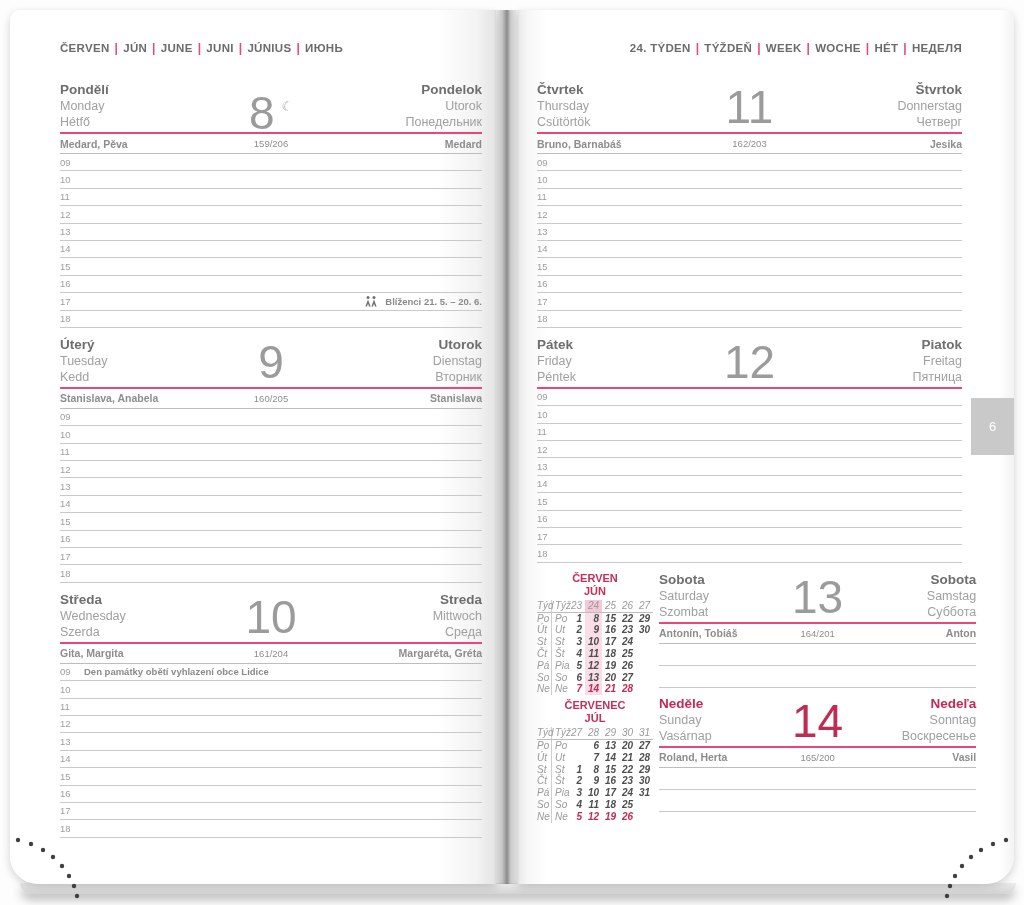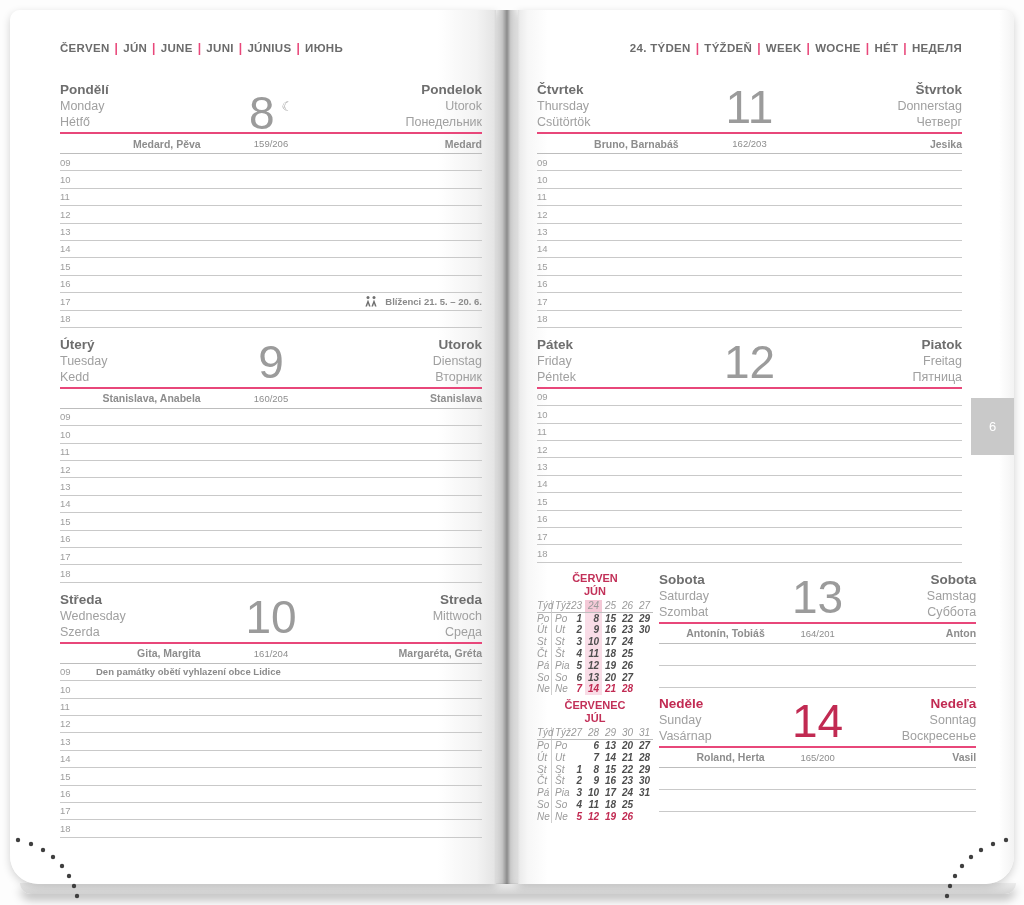--- a/index.html
+++ b/index.html
@@ -69,32 +69,32 @@
     font-family:"Liberation Sans", sans-serif;font-weight:400;position:relative;white-space:nowrap;
   }
   .moon{font-size:13px;vertical-align:18px;margin-left:7px;color:var(--numgray);}
   .day.sunday .primary{color:var(--sunred);}
   .day.sunday .daynum{color:var(--sunred);}
   .accent-line{border-top:2px solid var(--accent);}
   .nameday{
     display:flex;align-items:center;height:20px;border-bottom:1px solid #bdbdbd;
     font-size:10.5px;font-weight:bold;color:#8d8d8d;
   }
-  .nameday .nd-left{flex:1;text-align:right;}
+  .nameday .nd-left{flex:1;text-align:left;}
   .nameday .nd-count{flex:1;text-align:center;font-weight:normal;font-size:9.5px;color:#8d8d8d;}
   .nameday .nd-right{flex:1;text-align:right;}
 
   .hour-row{
     height:17.4px;border-bottom:1px solid var(--ruleline);
     font-size:9.5px;color:#9d9d9d;display:flex;align-items:flex-start;padding-top:2.5px;
   }
   .hour-label{width:20px;}
   .note{display:flex;align-items:center;gap:7px;color:#8a8a8a;font-weight:bold;font-size:9.5px;}
   .note.right{margin-left:auto;}
-  .note.left{margin-left:16px;}
+  .note.left{margin-left:4px;}
   .note svg{display:block;}
 
   .blank-row{height:22px;border-bottom:1px solid var(--ruleline);}
 
   .weekend-wrap{display:flex;}
   .minical-col{width:120px;margin-right:6px;}
   .weekend-col{flex:1;}
   .weekend-col .day{margin-bottom:8px;}
 
   .minical{margin-bottom:4px;}

